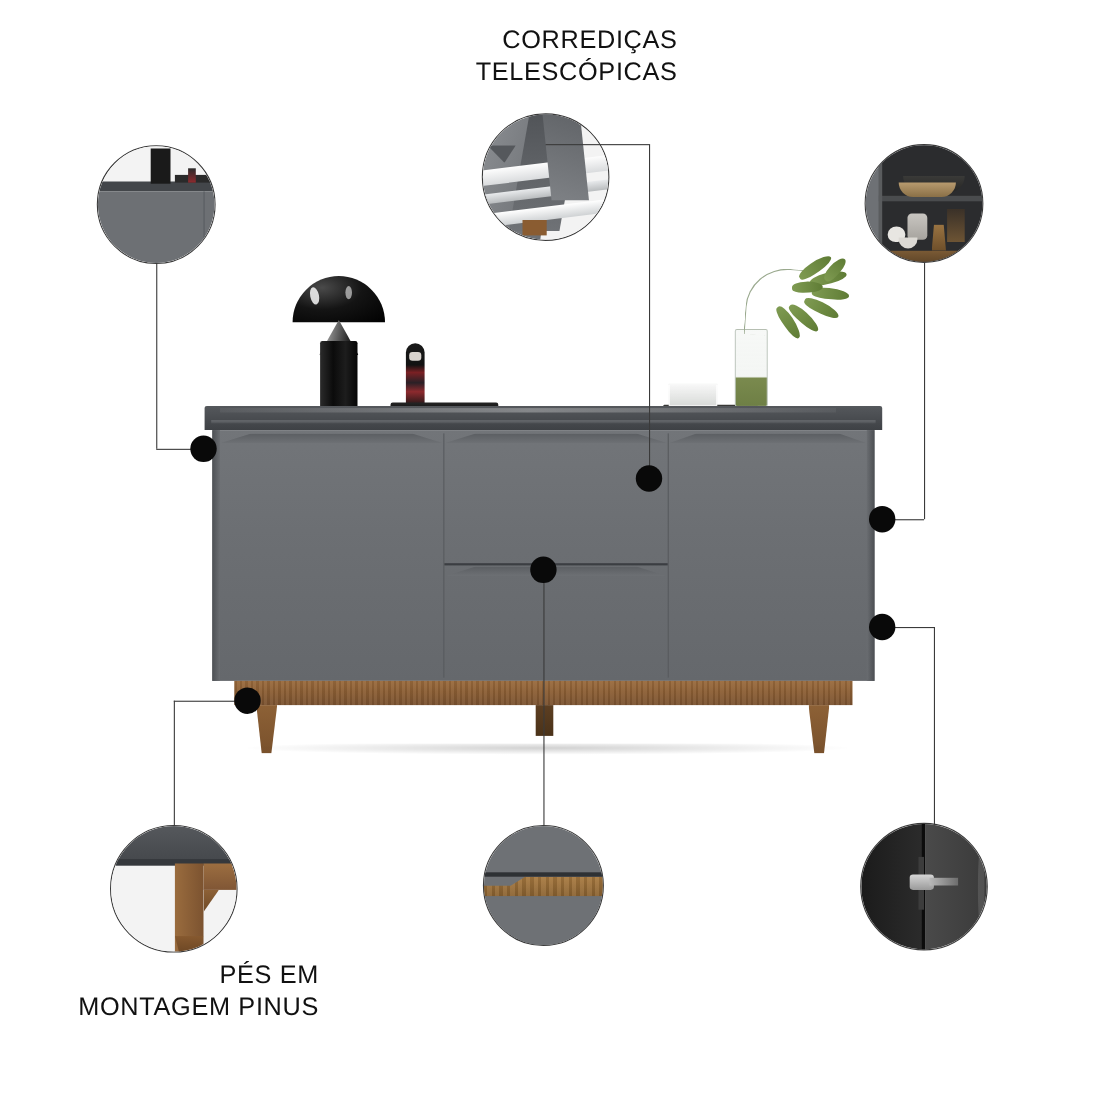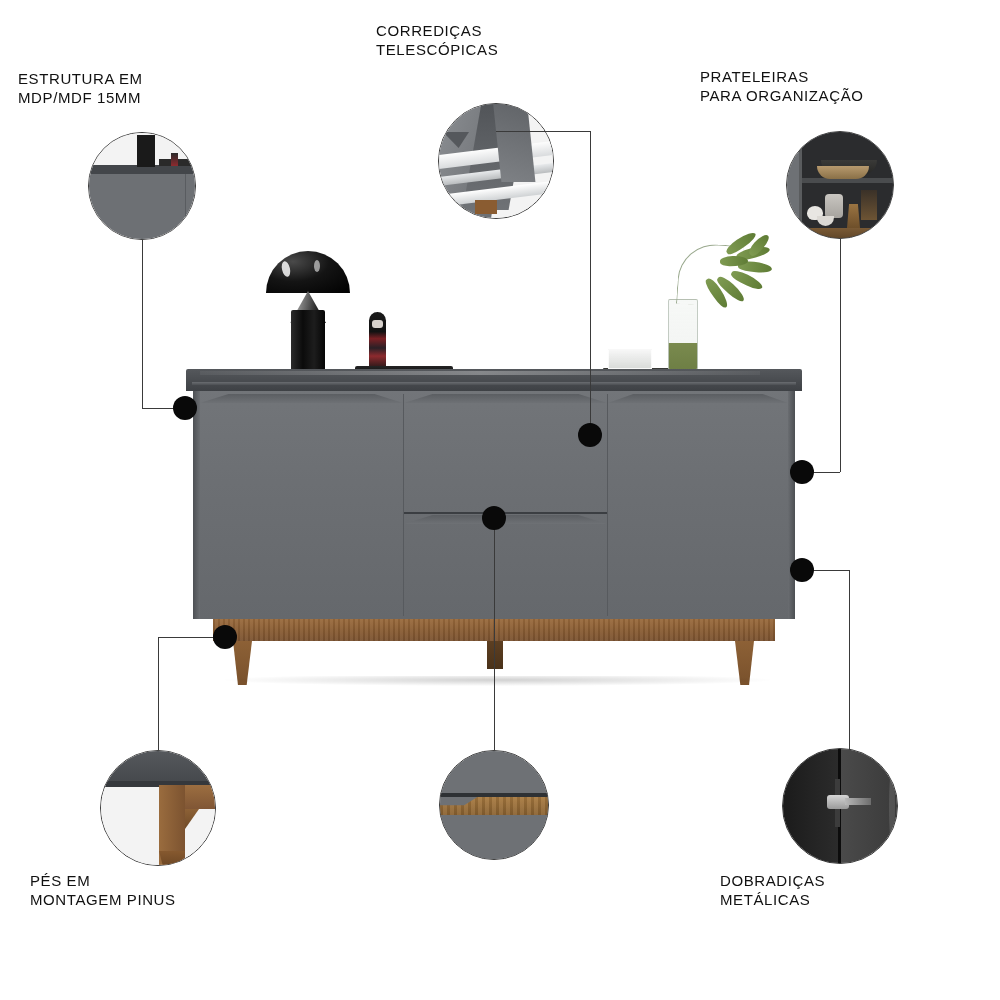--- a/index.html
+++ b/index.html
@@ -8,23 +8,23 @@
     width:1000px; height:1000px;
     background:#ffffff;
     font-family:"Liberation Sans", sans-serif;
     overflow:hidden;
   }
   #stage { position:relative; width:1000px; height:1000px; background:#fff; }
 
   
   .label {
     position:absolute;
-    text-align:left;
+    text-align:right;
     color:#111111;
-    font-size:15px;
+    font-size:23px;
     line-height:1.25;
     letter-spacing:.6px;
     font-weight:400;
     white-space:pre-line;
     font-family:"Liberation Sans", sans-serif;
   }
 
   
   .circle {
     position:absolute;
@@ -240,22 +240,20 @@
     <div class="seam v" style="left:607px;top:394px;height:222px;"></div>
     <div class="seam h" style="left:404px;top:512px;width:203px;"></div>
 
     <div class="wood-rail"></div>
     <div class="leg l1"></div>
     <div class="leg mid"></div>
     <div class="leg l2"></div>
     <div class="shadow-floor"></div>
   </div>
 
-  <div class="label" style="left:18px;top:70px;width:250px;">ESTRUTURA EM
-MDP/MDF  15MM</div>
 
   <div class="circle" style="left:88px;top:132px;width:108px;height:108px;">
     <div class="inner">
       <div class="c-white" style="inset:0;"></div>
       <div class="c-dark" style="left:-6px;top:32px;width:126px;height:9px;"></div>
       <div class="c-grey" style="left:-6px;top:41px;width:126px;height:80px;"></div>
       <div class="c-black" style="left:48px;top:2px;width:18px;height:32px;"></div>
       <div class="c-grey" style="left:70px;top:26px;width:40px;height:7px;background:#2a2a2a;"></div>
       <div style="position:absolute;left:82px;top:20px;width:7px;height:13px;background:linear-gradient(180deg,#2a2a2a,#8d2a2e);"></div>
       <div style="position:absolute;left:96px;top:41px;width:1px;height:62px;background:#595c60;"></div>
@@ -278,22 +276,20 @@
       <div style="position:absolute;left:-8px;top:84px;width:130px;height:12px;background:linear-gradient(180deg,#ffffff,#cfd2d4);transform:rotate(-7deg);"></div>
       <div style="position:absolute;left:58px;top:-6px;width:34px;height:84px;background:linear-gradient(200deg,#5f6266,#7e8185);transform:skewX(6deg);"></div>
       <div style="position:absolute;left:36px;top:96px;width:22px;height:14px;background:#8a5c31;"></div>
       <div style="position:absolute;left:4px;top:28px;width:26px;height:16px;background:#55585c;clip-path:polygon(0 0,100% 0,60% 100%);"></div>
     </div>
   </div>
   <div class="line h" style="left:496px;top:131px;width:94px;"></div>
   <div class="line v" style="left:590px;top:131px;height:304px;"></div>
   <div class="dot" style="left:578px;top:423px;width:24px;height:24px;"></div>
 
-  <div class="label" style="left:700px;top:68px;width:290px;">PRATELEIRAS
-PARA ORGANIZAÇÃO</div>
 
   <div class="circle" style="left:786px;top:131px;width:108px;height:108px;">
     <div class="inner">
       <div style="position:absolute;inset:0;background:#6e7175;"></div>
       <div style="position:absolute;left:12px;top:0;width:96px;height:108px;background:#2b2c2e;"></div>
       <div style="position:absolute;left:12px;top:46px;width:96px;height:5px;background:#4a4c4e;"></div>
       <div style="position:absolute;left:12px;top:0;width:3px;height:108px;background:#5a5c5e;"></div>
 
       <div style="position:absolute;left:34px;top:28px;width:56px;height:15px;border-radius:0 0 28px 28px;background:linear-gradient(180deg,#3a3a38,#262624);"></div>
       <div style="position:absolute;left:30px;top:34px;width:52px;height:13px;border-radius:0 0 26px 26px;background:linear-gradient(180deg,#b79a6e,#8a7047);"></div>
@@ -351,20 +347,18 @@
       <div style="position:absolute;left:0;top:0;width:58px;height:116px;background:linear-gradient(90deg,#1b1b1b,#2c2c2c);"></div>
       <div style="position:absolute;left:58px;top:0;width:58px;height:116px;background:linear-gradient(90deg,#4a4a4a,#3a3a3a);"></div>
       <div style="position:absolute;left:55px;top:0;width:3px;height:116px;background:#0c0c0c;"></div>
 
       <div style="position:absolute;left:52px;top:30px;width:5px;height:48px;background:#3c3c3c;"></div>
       <div style="position:absolute;left:44px;top:46px;width:22px;height:14px;border-radius:3px;background:linear-gradient(180deg,#d6d6d6,#9a9a9a);"></div>
       <div style="position:absolute;left:62px;top:49px;width:26px;height:7px;background:linear-gradient(90deg,#b9b9b9,#6d6d6d);"></div>
       <div style="position:absolute;right:2px;top:18px;width:6px;height:80px;border-radius:50%;background:rgba(255,255,255,.12);"></div>
     </div>
   </div>
-  <div class="label" style="left:720px;top:872px;width:240px;">DOBRADIÇAS
-METÁLICAS</div>
 
   <div class="line h" style="left:802px;top:570px;width:48px;"></div>
   <div class="line v" style="left:849px;top:570px;height:180px;"></div>
   <div class="dot" style="left:790px;top:558px;width:24px;height:24px;"></div>
 
 </div>
 
 </body></html>

